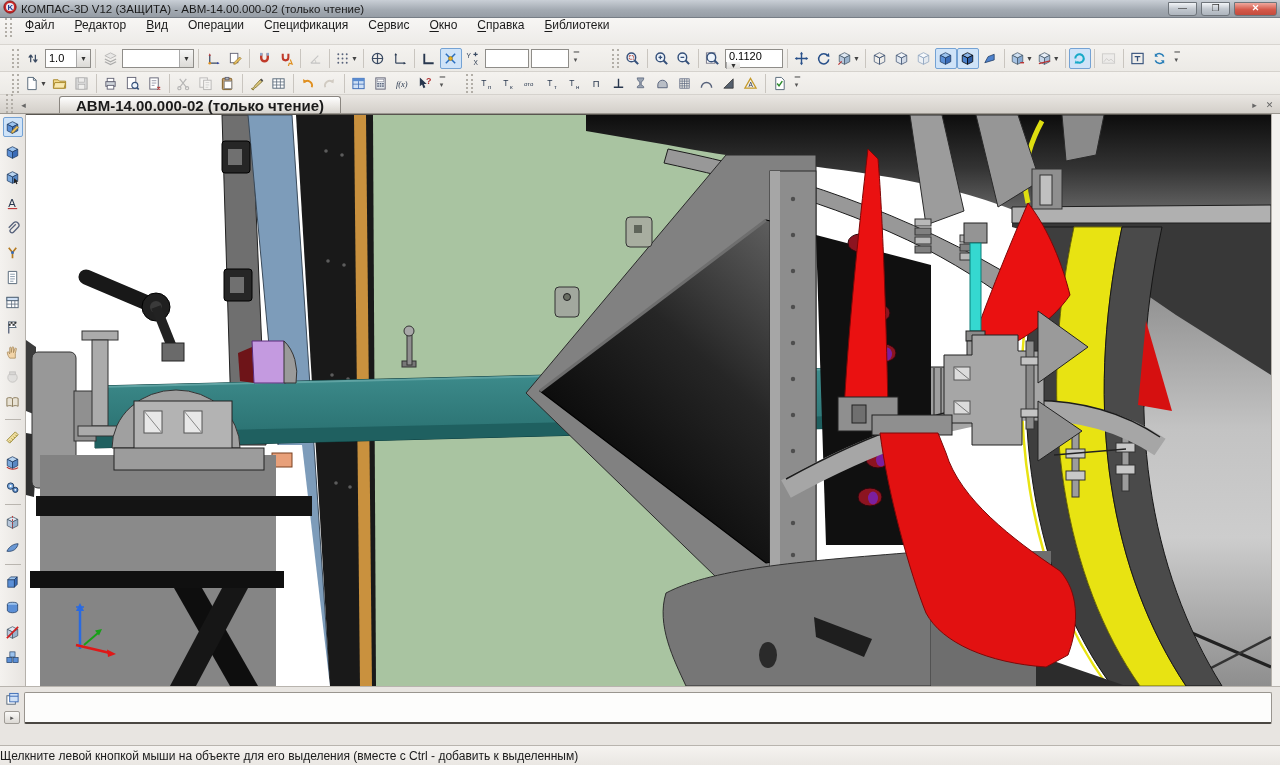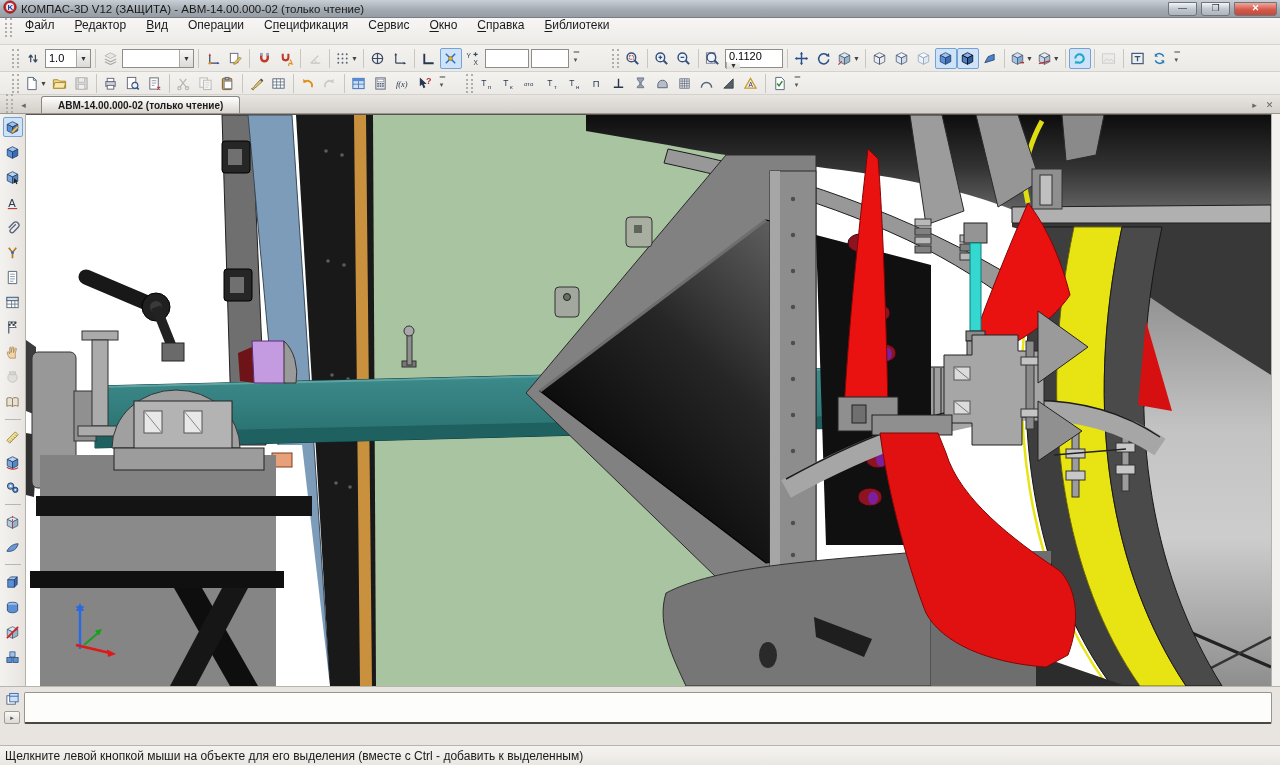--- a/index.html
+++ b/index.html
@@ -25,40 +25,40 @@
   .sep{width:1px;height:19px;background:#c9c5bf;margin:0 3px;flex:none}
   .grip{width:7px;height:19px;margin:0 3px;border-left:2px dotted #b2aea7;border-right:2px dotted #b2aea7;flex:none}
   .ovf{width:11px;height:19px;display:flex;flex-direction:column;align-items:center;justify-content:center;color:#555;font-size:7px;line-height:4px;margin:0 1px}
   .combo{display:inline-flex;height:19px;border:1px solid #8f8d89;background:#fff;margin:0 1px}
   .combo input{border:none;outline:none;font-size:11px;font-family:inherit;padding:0 3px;width:100%;min-width:0}
   .combo .cdd{width:14px;flex:none;background:linear-gradient(#f7f7f7,#dcdad6);border-left:1px solid #aaa;display:flex;align-items:center;justify-content:center;font-size:7px;color:#333}
   .tfield{height:19px;border:1px solid #8f8d89;background:#fff;margin:0 1px;font-size:11px;padding:0 3px;font-family:inherit}
   
   .tabbar{height:19px;background:linear-gradient(#e9e6e2,#d3cfc9);border-bottom:1px solid #9a968f;display:flex;align-items:flex-end;padding:0 3px}
   .tab-nav{width:15px;height:15px;display:flex;align-items:center;justify-content:center;font-size:9px;color:#666;margin-bottom:1px}
-  .tab{height:17px;margin-left:10px;padding:0 16px;display:flex;align-items:center;background:linear-gradient(#ffffff,#e4e1dc 70%,#d7d4cf);border:1px solid #8a8680;border-bottom:none;border-radius:3px 3px 0 0;font-weight:bold;font-size:10px}
+  .tab{height:17px;margin-left:28px;padding:0 16px;display:flex;align-items:center;background:linear-gradient(#ffffff,#e4e1dc 70%,#d7d4cf);border:1px solid #8a8680;border-bottom:none;border-radius:3px 3px 0 0;font-weight:bold;font-size:15px}
   .tabbar .spacer{flex:1}
   
   .main{height:572px;display:flex;background:#fff}
   .compact{width:26px;flex:none;background:linear-gradient(90deg,#f4f2ef,#e7e4e0);border-right:1px solid #b5b1ab;display:flex;flex-direction:column;align-items:center;padding-top:3px}
   .pbtn{width:20px;height:20px;margin-bottom:5px;display:flex;align-items:center;justify-content:center;border:1px solid transparent;border-radius:2px;flex:none}
   .pbtn.on{background:#cfe3f8;border-color:#74a2d4}
   .pbtn.dim{opacity:.4;filter:grayscale(85%)}
   .psep{width:16px;height:1px;background:#b9b5af;margin:2px 0 7px 0;flex:none}
   .viewport{flex:1;position:relative;border-top:1px solid #58554f;background:#fff;overflow:hidden}
   .viewport svg{position:absolute;inset:0;width:100%;height:100%}
   .right-strip{width:9px;flex:none;background:#f3f1ee;border-left:1px solid #b5b1ab}
   
   .prop{height:59px;background:#e8e5e1;border-top:1px solid #b8b4ae;position:relative}
   .prop .side{position:absolute;left:0;top:0;width:24px;height:100%;display:flex;flex-direction:column;align-items:center;padding-top:2px}
   .prop .side .pbtn{margin-bottom:2px}
   .prop .handle{width:16px;height:13px;background:linear-gradient(#fbfaf8,#dcd9d4);border:1px solid #a09c96;border-radius:2px;font-size:7px;color:#555;display:flex;align-items:center;justify-content:center}
   .prop .propbox{position:absolute;left:24px;right:8px;top:5px;height:32px;background:#fdfdfc;border:1px solid #99958f;border-bottom:2px solid #4a4742;border-radius:2px}
   
-  .statusbar{height:20px;background:linear-gradient(#f5f3f0,#eae7e3);border-top:1px solid #b8b4ae;display:flex;align-items:center;padding-left:5px;font-size:12px}
+  .statusbar{height:20px;background:linear-gradient(#f5f3f0,#eae7e3);border-top:1px solid #b8b4ae;display:flex;align-items:center;font-size:12px}
 </style>
 </head>
 <body>
 
 <div class="titlebar">
   <span>
     <svg width="14" height="14" viewBox="0 0 16 16">
         <circle cx="8" cy="8" r="7" fill="#cc2828" stroke="#7e1414"></circle>
         <circle cx="8" cy="8" r="4.6" fill="#e8e8f2"></circle>
         <text x="5" y="11.4" font-size="9" font-weight="bold" fill="#1a3a8c" font-family="Liberation Sans,sans-serif">K</text>

